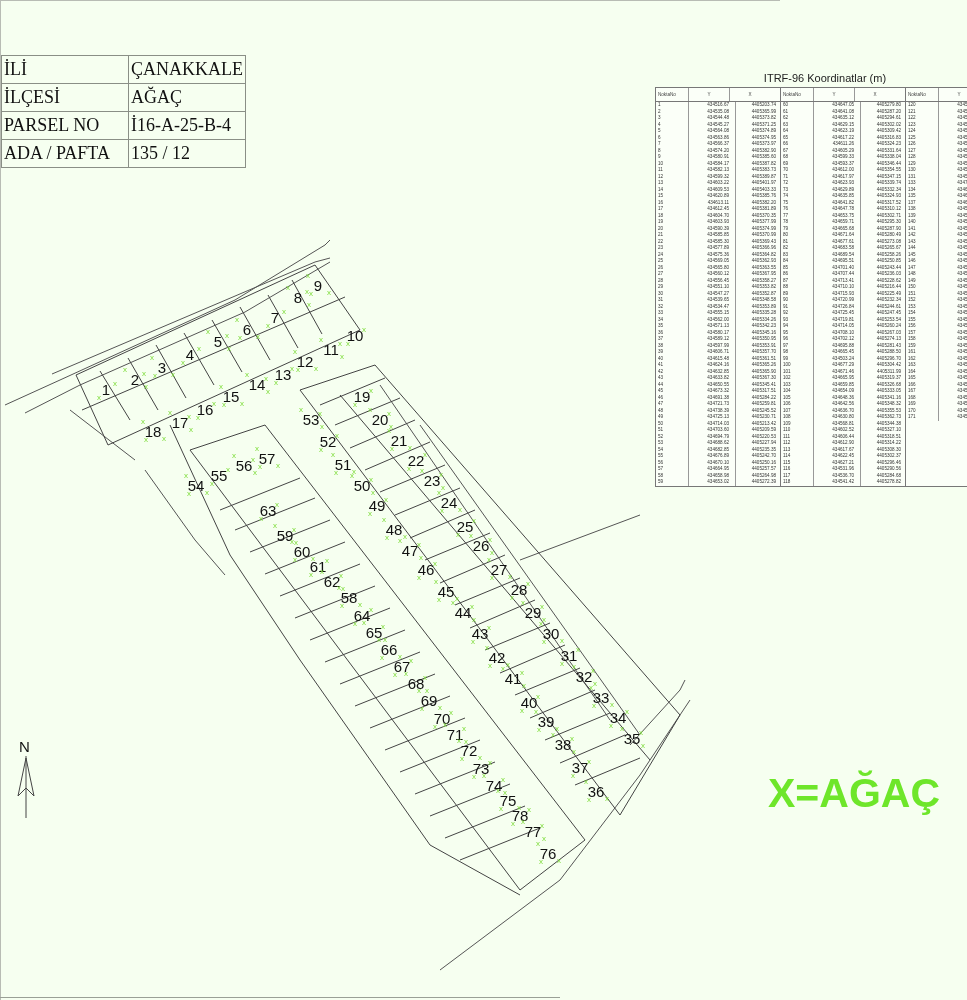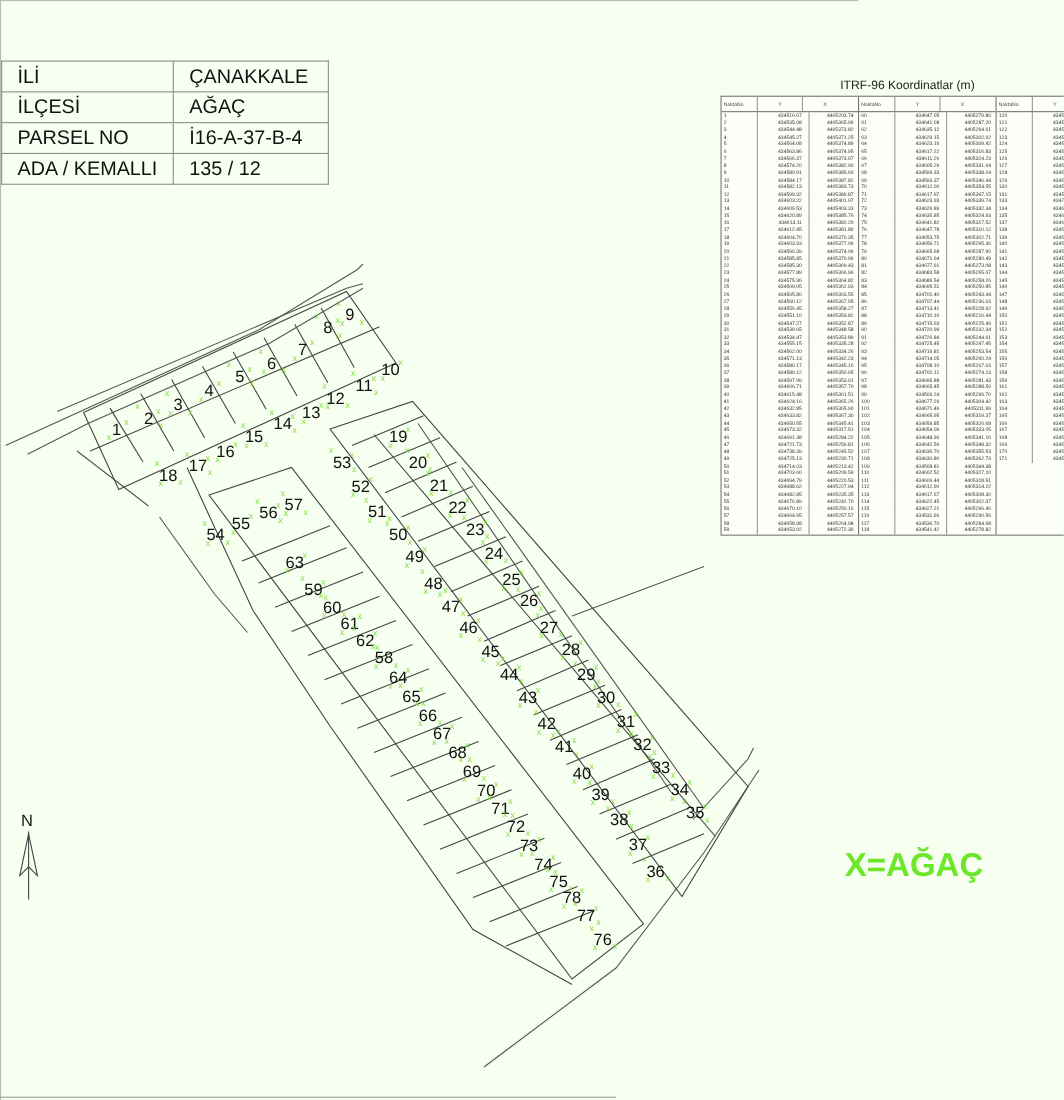--- a/index.html
+++ b/index.html
@@ -1,63 +1,63 @@
 <!DOCTYPE html>
 <html><head>
 <meta charset="utf-8">
 <style>
   html, body { margin:0; padding:0; }
   body { width:967px; height:1000px; background:#f6fff0; position:relative; overflow:hidden; font-family:"Liberation Sans", sans-serif; }
   .frame-top { position:absolute; left:0; top:0; width:780px; height:1px; background:#b8bcb4; }
   .frame-left { position:absolute; left:0; top:0; width:1px; height:1000px; background:#b8bcb4; }
   .frame-bottom { position:absolute; left:0; top:997px; width:560px; height:1px; background:#9aa096; }
   #info-table { position:absolute; left:1px; top:55px; border-collapse:collapse; font-size:18px; color:#111; }
-  #info-table td { border:1px solid #8a8f86; height:27px; padding:0 14px; white-space:nowrap; }
+  #info-table td { border:1px solid #8a8f86; height:27px; padding:0 2px; white-space:nowrap;font-family:Liberation Serif, serif; }
   #info-table td.k { width:122px; }
   #info-table td.v { width:112px; }
   #coord-wrap { position:absolute; left:622px; top:72px; width:340px;padding-left:33px; }
   #coord-title { text-align:center; font-size:11px; color:#222; margin-bottom:3px; }
   #coord-table { display:flex; border:1px solid #777; background:#fbfff8; }
   .cblock { border-right:1px solid #777; }
   .cblock:last-child { border-right:none; }
   .chead, .crow { display:flex; font-size:4.6px; line-height:6.5px; color:#333; }
   .chead { border-bottom:1px solid #777; height:13px; line-height:13px; color:#444; }
   .chead span, .crow span { display:block; }
   .c-no { width:30px; padding-left:2px; border-right:1px solid #999; }
   .c-y { width:40px; text-align:right; padding-right:6px; border-right:1px solid #999; }
   .c-x { width:40px; text-align:right; padding-right:4px; }
   .chead .c-y, .chead .c-x { text-align:center; padding-right:0; }
   #map-svg { position:absolute; left:0; top:0; }
   #north { position:absolute; left:14px; top:738px; width:30px; height:80px; }
   #north-label { position:absolute; left:19px; top:738px; font-size:15px; color:#111; }
-  #legend { position:absolute; left:768px; top:770px; font-size:30px; font-weight:bold; color:#6ee62a; }
+  #legend { position:absolute; left:768px; top:770px; font-size:41px; font-weight:bold; color:#6ee62a; }
 </style>
 </head>
 <body>
 
 <div class="frame-top"></div>
 <div class="frame-left"></div>
 <div class="frame-bottom"></div>
 
 <table id="info-table">
   <tbody>
       <tr>
         <td class="k">İLİ</td>
         <td class="v">ÇANAKKALE</td>
       </tr>
   <tr>
         <td class="k">İLÇESİ</td>
         <td class="v">AĞAÇ</td>
       </tr>
   <tr>
         <td class="k">PARSEL NO</td>
-        <td class="v">İ16-A-37-B-4</td>
+        <td class="v">İ16-A-25-B-4</td>
       </tr>
   <tr>
-        <td class="k">ADA / KEMALLI</td>
+        <td class="k">ADA / PAFTA</td>
         <td class="v">135 / 12</td>
       </tr>
 </tbody>
   </table>
 
 <div id="coord-wrap">
   <div id="coord-title">ITRF-96 Koordinatlar (m)</div>
   <div id="coord-table">
       <div class="cblock">
         <div class="chead">

